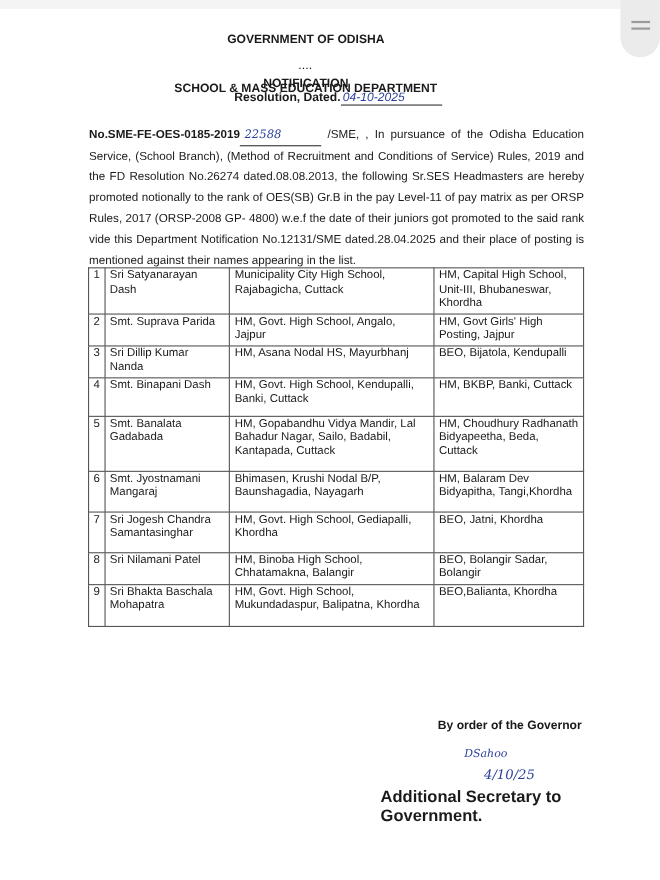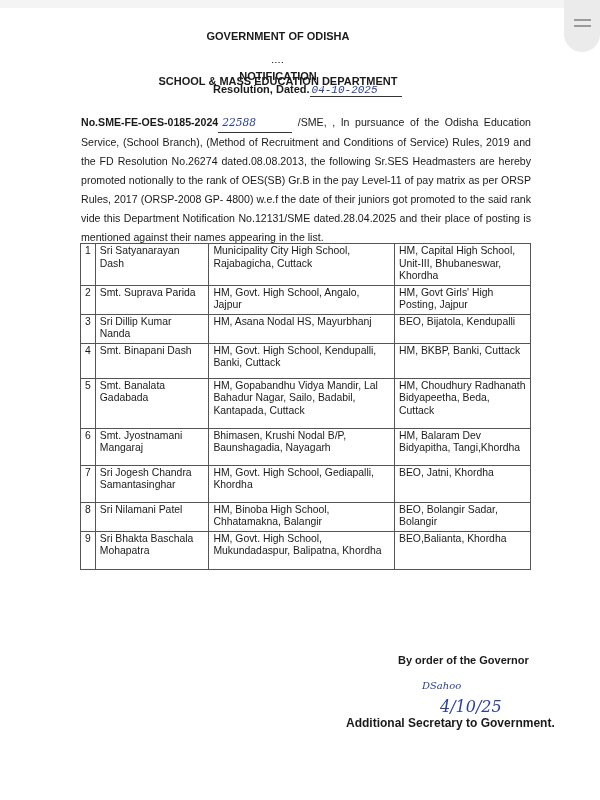--- a/index.html
+++ b/index.html
@@ -22,21 +22,21 @@
   .handle .bar.b1 { top: 19px; }
   .handle .bar.b2 { top: 25px; }
 
   .hdr { position: absolute; left: 0; width: 556px; text-align: center; font-weight: bold; font-size: 11px; }
   .h1 { top: 30px; }
   .h2 { top: 43px; margin-top: 32px; }
   .h3 { top: 56px; font-size: 8px; letter-spacing: 1px; }
   .h4 { top: 70px; }
   .dateline { position: absolute; top: 83px; left: 213px; font-weight: bold; font-size: 11px; white-space: nowrap; }
   .handwrite {
-    font-family: Liberation Mono, monospace; font-style: italic; font-weight: normal;
+    font-family: Liberation Sans, sans-serif; font-style: italic; font-weight: normal;
     color: #2b3f9e; display: inline-block; border-bottom: 1px solid #333;
     width: 90px; padding-left: 2px;
   }
   .para {
     position: absolute; left: 81px; top: 113px; width: 450px;
     font-size: 10.6px; line-height: 19px; text-align: justify;
   }
   .para .lead { font-weight: bold; }
   .para .numhw {
     font-family: "DejaVu Serif", serif; font-style: italic; color: #2b3f9e;
@@ -68,43 +68,43 @@
   .r9 { height: 38px; }
   .r10 { height: 33px; }
 
   .order { position: absolute; left: 398px; top: 654px; font-weight: bold; font-size: 11px; }
   .sig {
     position: absolute; left: 422px; top: 680px;
     font-family: "DejaVu Serif", serif; font-style: italic; color: #2b3f9e; font-size: 10px;
   }
   .sigdate {
     position: absolute; left: 440px; top: 697px;
-    font-family: "DejaVu Serif", serif; font-style: italic; color: #2b3f9e; font-size: 16px;
+    font-family: "DejaVu Serif", serif; font-style: italic; color: #2b3f9e; font-size: 12px;
   }
-  .designation { position: absolute; left: 346px; top: 716px; font-weight: bold; font-size: 12px; }
+  .designation { position: absolute; left: 346px; top: 716px; font-weight: bold; font-size: 15px; }
 </style>
 </head>
 <body>
 
 <div class="topband"></div>
 <div class="handle">
   <span class="bar b1"></span>
   <span class="bar b2"></span>
 </div>
 
 <div class="hdr h1">GOVERNMENT OF ODISHA</div>
 <div class="hdr h2">SCHOOL &amp; MASS EDUCATION DEPARTMENT</div>
 <div class="hdr h3">....</div>
 <div class="hdr h4">NOTIFICATION</div>
 <div class="dateline">
   <span>Resolution, Dated.</span><span class="handwrite">04-10-2025</span>
 </div>
 
 <div class="para">
-  <span class="lead">No.SME-FE-OES-0185-2024</span><span class="numhw">22588</span>
+  <span class="lead">No.SME-FE-OES-0185-2019</span><span class="numhw">22588</span>
   <span>/SME, , In pursuance of the Odisha Education Service, (School Branch), (Method of Recruitment and Conditions of Service) Rules, 2019 and the FD Resolution No.26274 dated.08.08.2013, the following Sr.SES Headmasters are hereby promoted notionally to the rank of OES(SB) Gr.B in the pay Level-11 of pay matrix as per ORSP Rules, 2017 (ORSP-2008 GP- 4800) w.e.f the date of their juniors got promoted to the said rank vide this Department Notification No.12131/SME dated.28.04.2025 and their place of posting is mentioned against their names appearing in the list.</span>
 </div>
 
 <table class="list">
   <tbody>
   <tr class="r1">
     <td>1</td>
     <td>Sri Satyanarayan Dash</td>
     <td>Municipality City High School, Rajabagicha, Cuttack</td>
     <td>HM, Capital High School, Unit-III, Bhubaneswar, Khordha</td>

